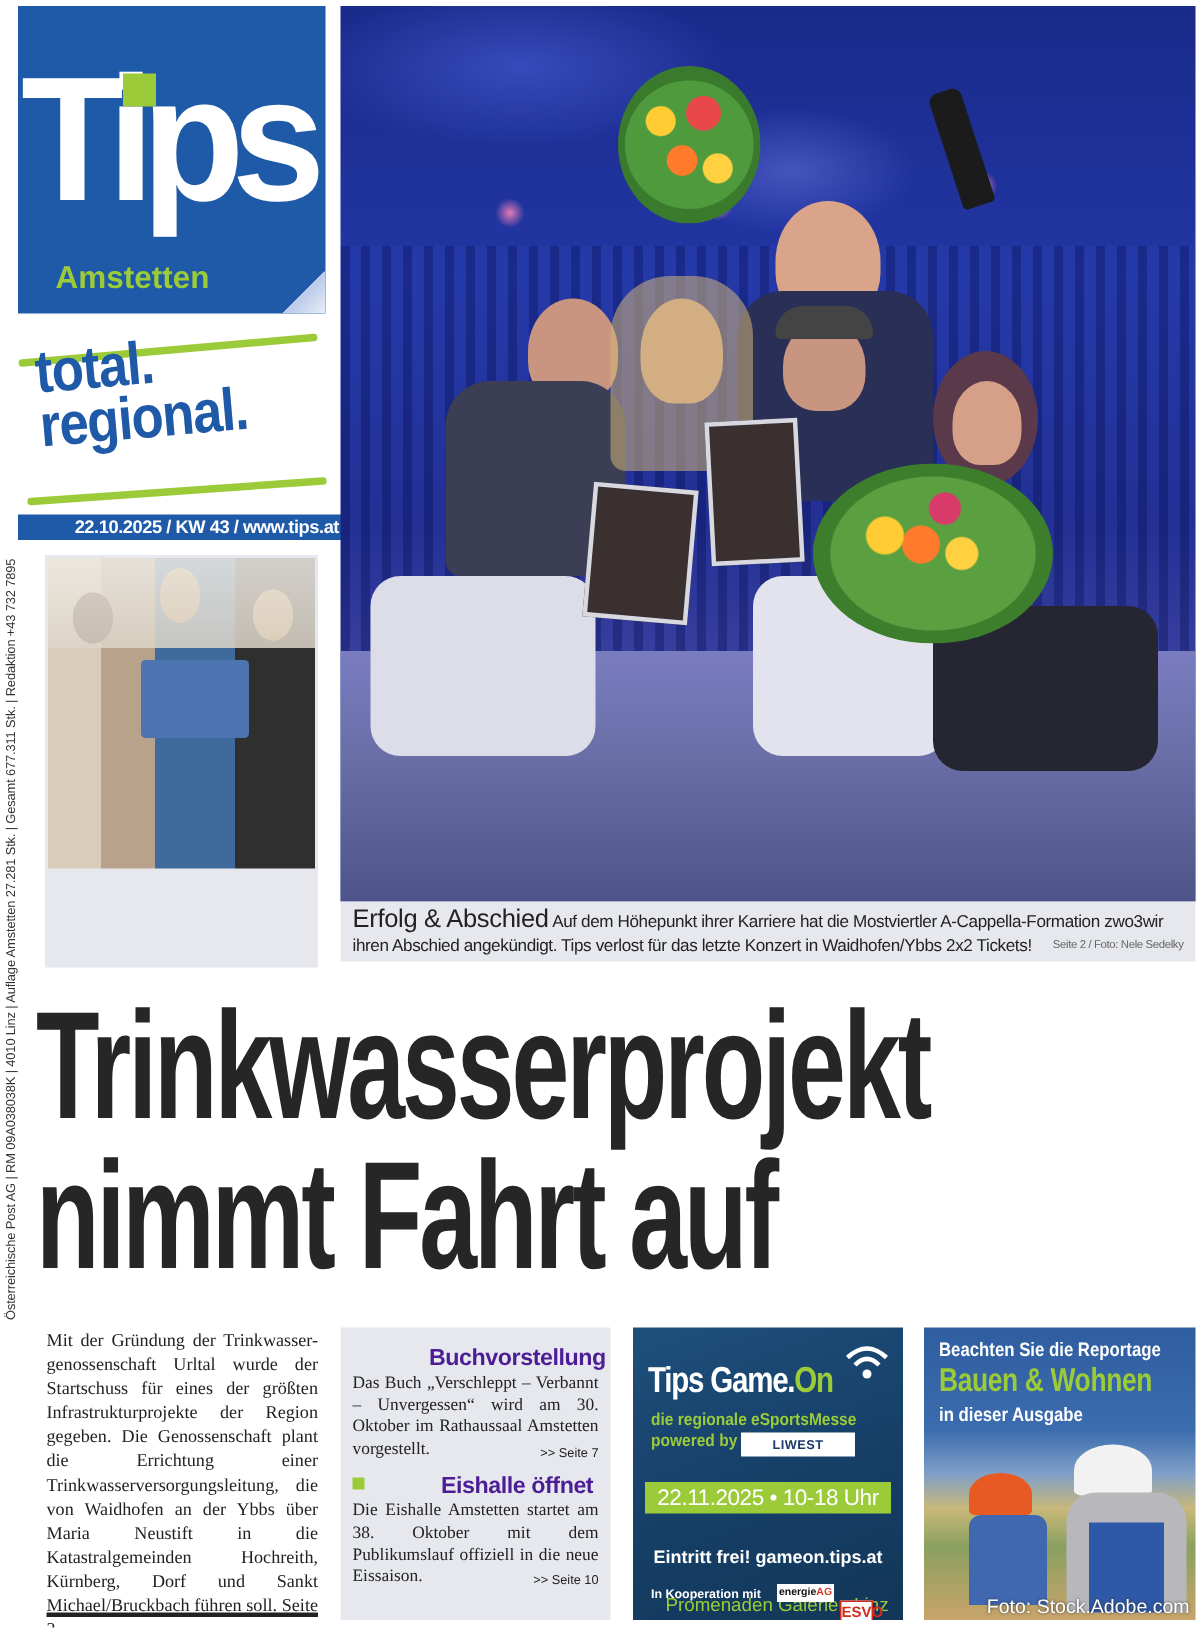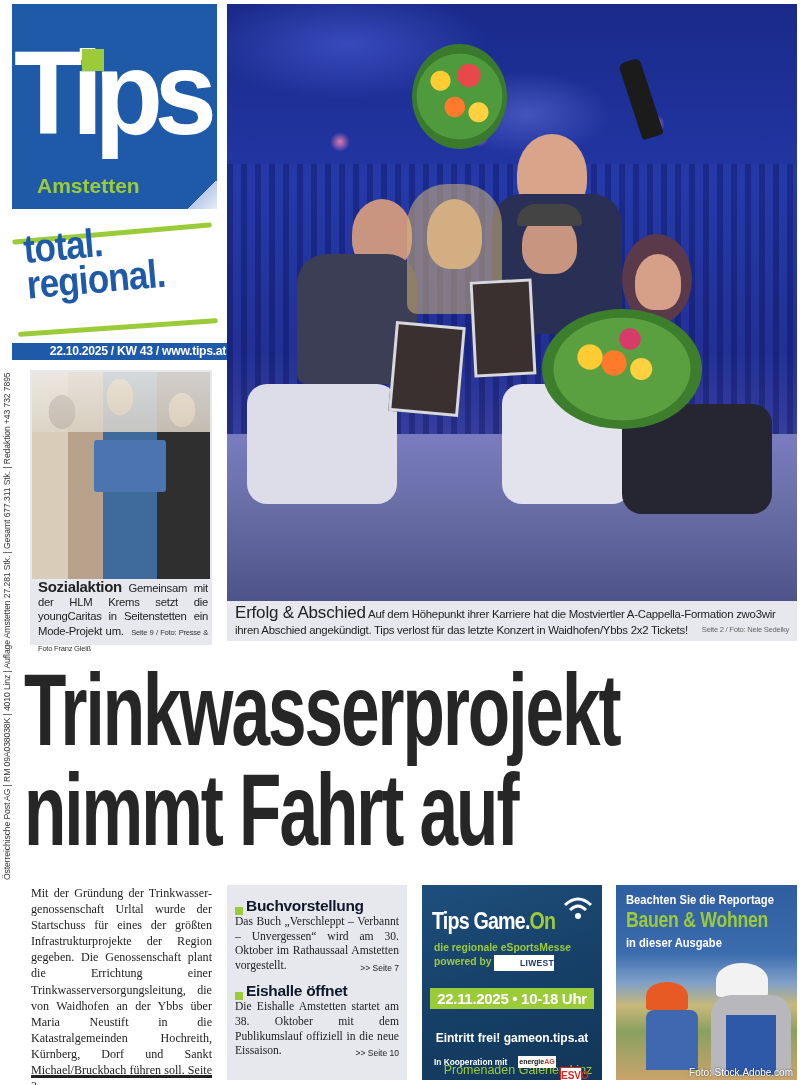--- a/index.html
+++ b/index.html
@@ -158,22 +158,22 @@
     color: #222; text-align: justify; hyphens: manual;
   }
   .lead-rule { position: absolute; left: 31px; top: 1075px; width: 181px; height: 3px; background: #222; }
 
   
   .shorts {
     position: absolute; left: 227px; top: 885px; width: 180px; height: 195px;
     background: #e6e8ee; padding: 12px 8px 0 8px;
   }
   .shorts .item-title {
-    font-weight: 700; font-size: 15.5px; line-height: 18px; color: #0f172a; letter-spacing: -0.3px;
-    display: flex; align-items: flex-end;
+    font-weight: 700; font-size: 15.5px; line-height: 18px; color: #4c1d95; letter-spacing: -0.3px;
+    display: flex; align-items: flex-start; gap: 48px;
   }
   .shorts .sq { display: inline-block; width: 8px; height: 8px; background: #9ccb3a; margin-right: 3px; margin-top: 3px; }
   .shorts .item-body {
     font-family: "Liberation Serif", serif; font-size: 11.6px; line-height: 14.6px;
     color: #222; text-align: justify; margin-bottom: 9px;
   }
   .shorts .ref { float: right; font-family: Liberation Sans, sans-serif; font-size: 8.5px; margin-top: 2px; }
 
   
   .ad-game {
@@ -185,26 +185,26 @@
     position: absolute; left: 10px; top: 22px; font-weight: 900; font-size: 24px; letter-spacing: -1px;
     transform: scaleX(0.82); transform-origin: left top; white-space: nowrap;
   }
   .ad-game .title .hl { color: #9ccb3a; }
   .ad-game .wifi { position: absolute; left: 140px; top: 10px; }
   .ad-game .sub {
     position: absolute; left: 12px; top: 55px; font-weight: 900; font-size: 11.5px; color: #9ccb3a;
     text-align: left; line-height: 14px; transform: scaleX(0.9); transform-origin: left top; white-space: nowrap;
   }
   .ad-game .liwest {
-    position: absolute; left: 72px; top: 70px; width: 60px; height: 16px; background: #fff;
-    color: #1e3a6a; font-weight: 900; font-size: 8.5px; line-height: 16px; text-align: right; letter-spacing: .3px;
+    position: absolute; left: 72px; top: 70px; width: 76px; height: 16px; background: #fff;
+    color: #1e3a6a; font-weight: 900; font-size: 8.5px; line-height: 16px; text-align: center; letter-spacing: .3px;
   }
   .ad-game .datebar {
     position: absolute; left: 8px; top: 103px; width: 164px; height: 21px; background: #9ccb3a;
-    color: #fff; font-size: 15px; line-height: 21px; font-weight: 700; letter-spacing: -0.3px;
+    color: #fff; font-size: 15px; line-height: 21px; font-weight: 400; letter-spacing: -0.3px;
   }
   .ad-game .venue { position: absolute; left: 0; top: 130px; width: 192px; color: #9ccb3a; font-size: 12.5px; margin-top: 48px; }
   .ad-game .free { position: absolute; left: 0; top: 146px; width: 180px; font-weight: 700; font-size: 12px; }
   .ad-game .coop {
     position: absolute; left: 12px; top: 172px; font-size: 8.3px; font-weight: 700; text-align: left; white-space: nowrap;
   }
   .ad-game .logo-e {
     position: absolute; left: 96px; top: 171px; width: 38px; height: 12px; background: #fff; color: #111;
     font-size: 7px; font-weight: 700; line-height: 12px;
   }
@@ -238,21 +238,21 @@
   .ad-bauen .kid {
     position: absolute; left: 30px; top: 125px; width: 52px; height: 60px; background: #3f68b0; border-radius: 8px 8px 0 0;
   }
   .ad-bauen .man {
     position: absolute; left: 95px; top: 110px; width: 80px; height: 80px; background: #b8b8bc; border-radius: 20px 20px 0 0;
   }
   .ad-bauen .man-overall {
     position: absolute; left: 110px; top: 130px; width: 50px; height: 60px; background: #2e58a8;
   }
   .ad-bauen .credit {
-    position: absolute; right: 4px; bottom: 2px; font-size: 10px; color: #fff; text-shadow: 0 0 2px #333;
+    position: absolute; right: 4px; bottom: 2px; font-size: 13px; color: #fff; text-shadow: 0 0 2px #333;
   }
 </style>
 </head>
 <body>
 
 <div class="imprint">Österreichische Post AG | RM 09A038038K | 4010 Linz | Auflage Amstetten 27.281 Stk. | Gesamt 677.311 Stk. | Redaktion +43 732 7895</div>
 
 <div class="logo">
   <div class="tips-word">Tips</div>
   <div class="dot"></div>
@@ -268,25 +268,20 @@
   </div>
   <div class="line l2"></div>
 </div>
 
 <div class="dateline">22.10.2025 / KW 43 / www.tips.at</div>
 
 <div class="side-teaser">
   <div class="photo">
     <div class="wall"></div>
     <div class="skirt"></div>
-  </div>
-  <div class="caption">
-    <span class="kicker">Sozialaktion</span>
-    <span>Gemeinsam mit der HLM Krems setzt die youngCaritas in Seitenstetten ein Mode-Projekt um.</span>
-    <span class="credit">Seite 9 / Foto: Presse &amp; Foto Franz Gleiß</span>
   </div>
 </div>
 
 <div class="hero">
   <div class="curtain"></div>
   <div class="floor"></div>
 
   <div class="person" style="left:290px;top:130px;width:70px;height:80px;background:#d9a48a;"></div>
   <div class="person" style="left:265px;top:190px;width:130px;height:140px;background:#2a2f55;border-radius:30px 30px 10px 10px;"></div>
   <div class="person" style="left:125px;top:195px;width:60px;height:70px;background:#c99480;"></div>

